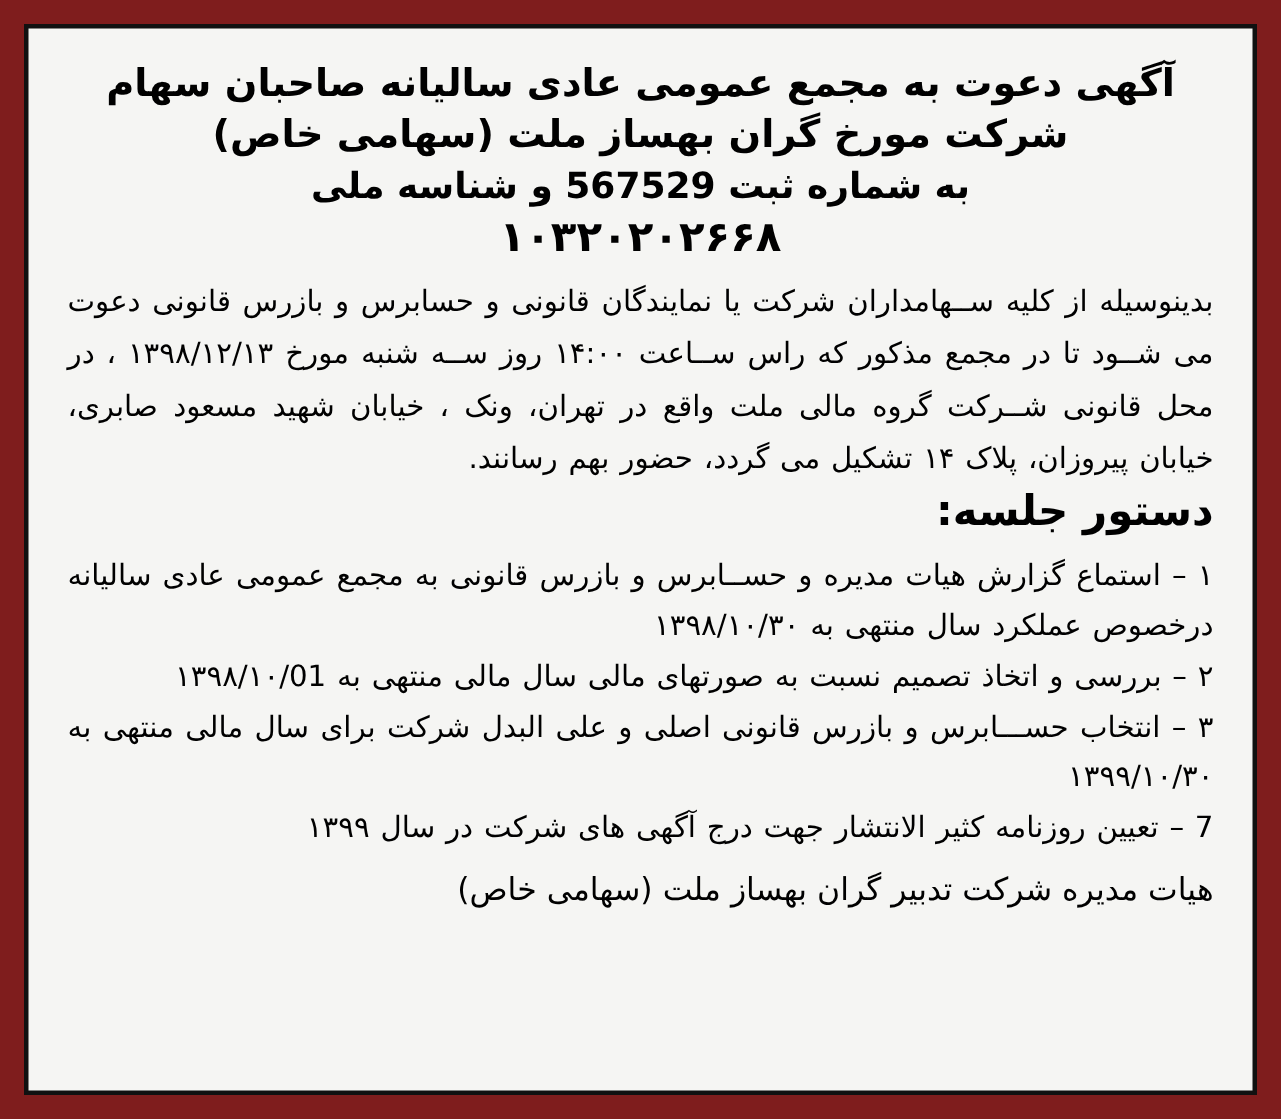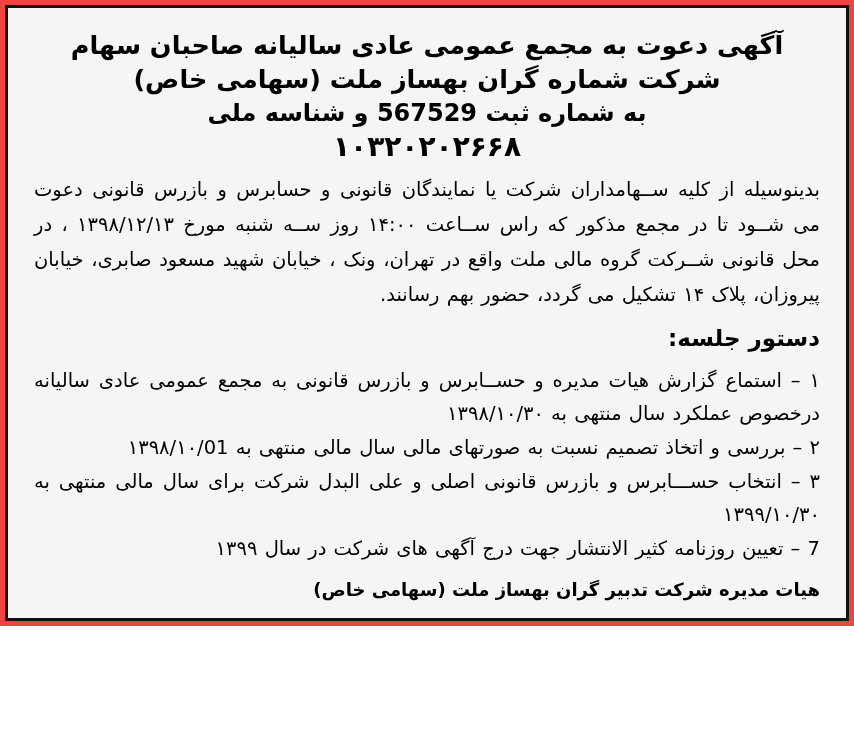--- a/index.html
+++ b/index.html
@@ -9,24 +9,24 @@
   }
   body {
     width: 854px;
     height: 746px;
     font-family: "DejaVu Sans", sans-serif;
     overflow: hidden;
   }
   .page {
     position: relative;
     width: 854px;
-    height: 626px;
-    background: #ef4444;
+    height: 746px;
+    background: #7f1d1d;
     box-sizing: border-box;
-    padding: 5px;
+    padding: 16px;
   }
   .notice {
     position: relative;
     width: 100%;
     height: 100%;
     box-sizing: border-box;
     border: 3px solid #111111;
     background: #f5f5f3;
     padding: 20px 26px 14px 26px;
     direction: rtl;
@@ -52,58 +52,58 @@
   .body-text {
     margin-top: 8px;
     font-size: 19.5px;
     line-height: 35px;
     color: #000;
     text-align: justify;
     text-align-last: right;
     word-spacing: 1px;
   }
   .section-head {
-    margin-top: 10px;
-    font-size: 23px;
+    margin-top: 2px;
+    font-size: 28px;
     font-weight: bold;
     line-height: 32px;
     color: #000;
   }
   .agenda {
     margin: 10px 0 0 0;
     padding: 0;
     list-style: none;
   }
   .agenda li {
     font-size: 19.5px;
     line-height: 33px;
     color: #000;
     text-align: justify;
     text-align-last: right;
     margin-bottom: 1px;
     word-spacing: 1px;
   }
   .signature {
     margin-top: 10px;
-    font-size: 18px;
-    font-weight: bold;
+    font-size: 21px;
+    font-weight: normal;
     line-height: 30px;
     text-align: right;
     color: #000;
   }
 </style>
 </head>
 <body>
 
 <div class="page">
   <div class="notice">
 
     <div class="title-block">
       <div class="title-line l1">آگهی دعوت به مجمع عمومی عادی سالیانه صاحبان سهام</div>
-      <div class="title-line l2">شرکت شماره گران بهساز ملت (سهامی خاص)</div>
+      <div class="title-line l2">شرکت مورخ گران بهساز ملت (سهامی خاص)</div>
       <div class="title-line l3">به شماره ثبت 567529 و شناسه ملی</div>
       <div class="title-line l4">۱۰۳۲۰۲۰۲۶۶۸</div>
     </div>
 
     <div class="body-text">بدینوسیله از کلیه ســهامداران شرکت  یا نمایندگان قانونی و حسابرس و بازرس قانونی دعوت می شــود  تا در مجمع  مذکور که راس ســاعت ۱۴:۰۰ روز ســه شنبه مورخ ۱۳۹۸/۱۲/۱۳ ، در محل قانونی شــرکت گروه مالی ملت واقع در تهران، ونک ، خیابان شهید مسعود صابری، خیابان پیروزان، پلاک ۱۴ تشکیل می گردد، حضور بهم رسانند.</div>
 
     <div class="section-head">دستور جلسه:</div>
 
     <ul class="agenda">
       <li>۱ – استماع گزارش هیات مدیره و حســابرس و بازرس قانونی به مجمع عمومی عادی سالیانه درخصوص عملکرد سال منتهی به ۱۳۹۸/۱۰/۳۰</li>

